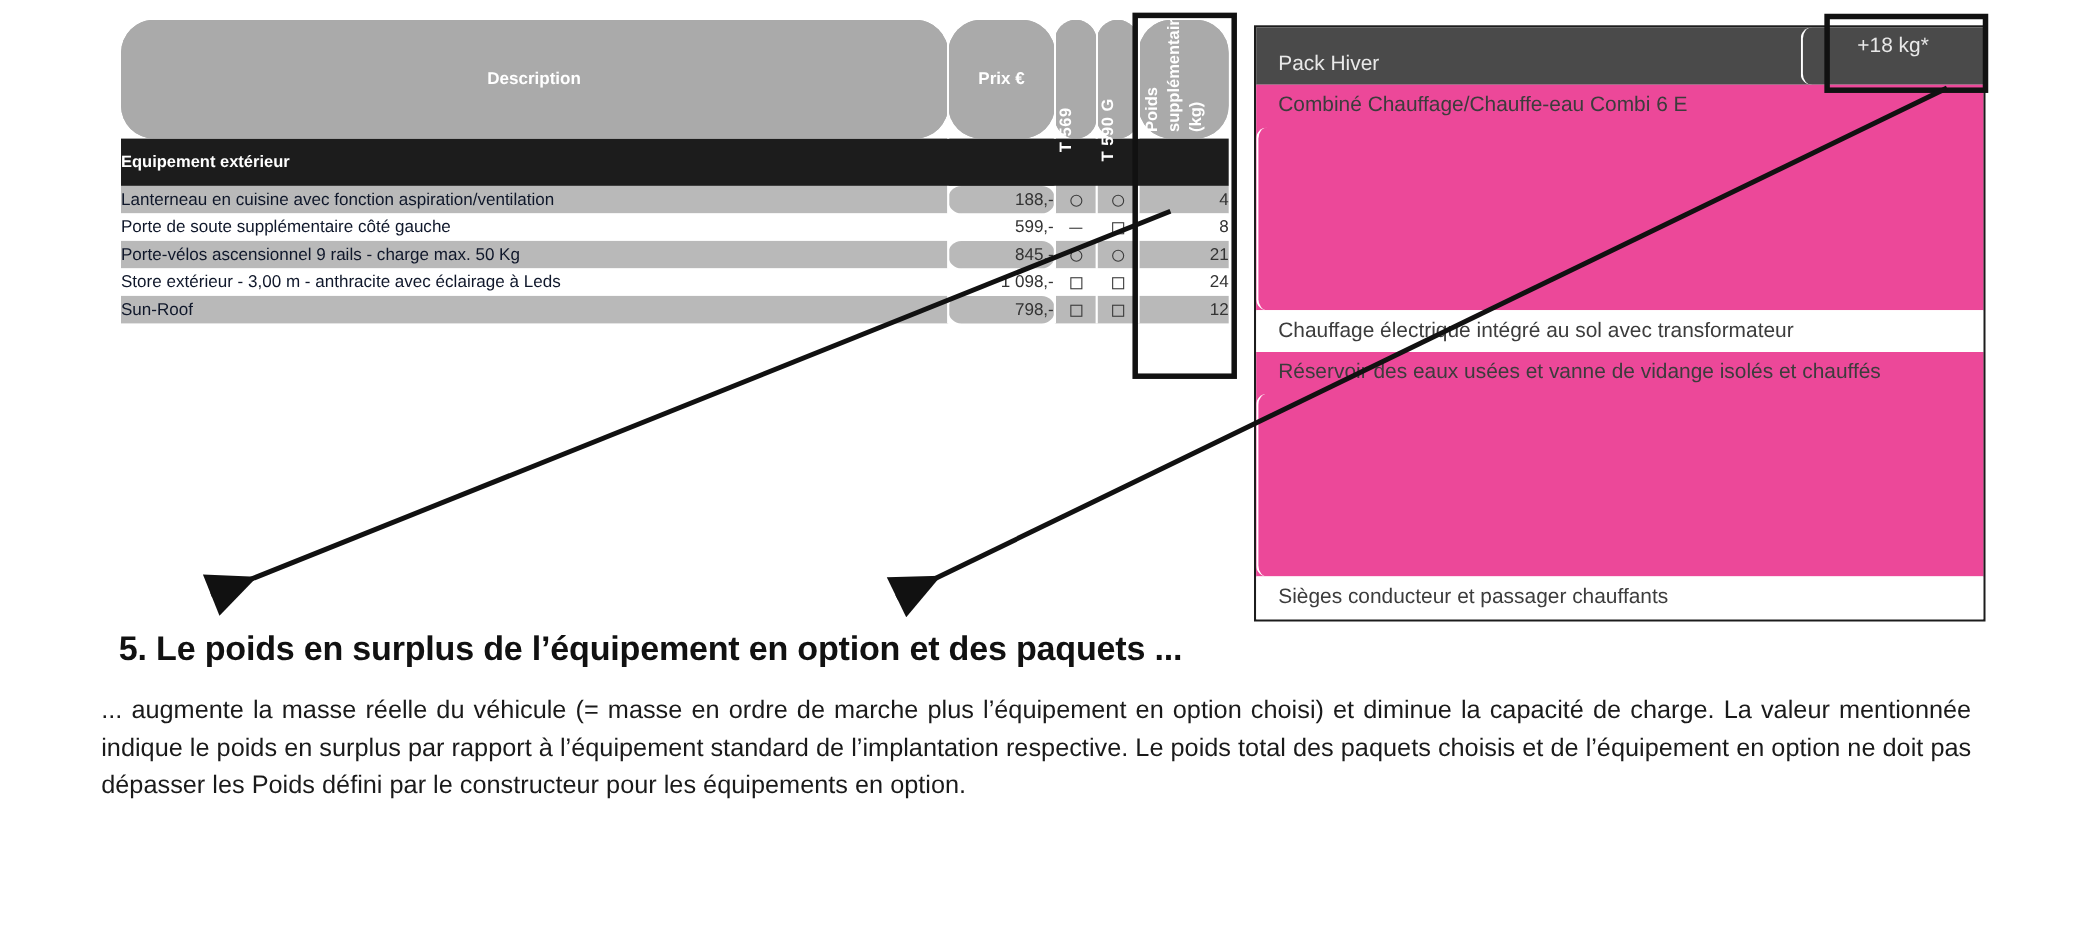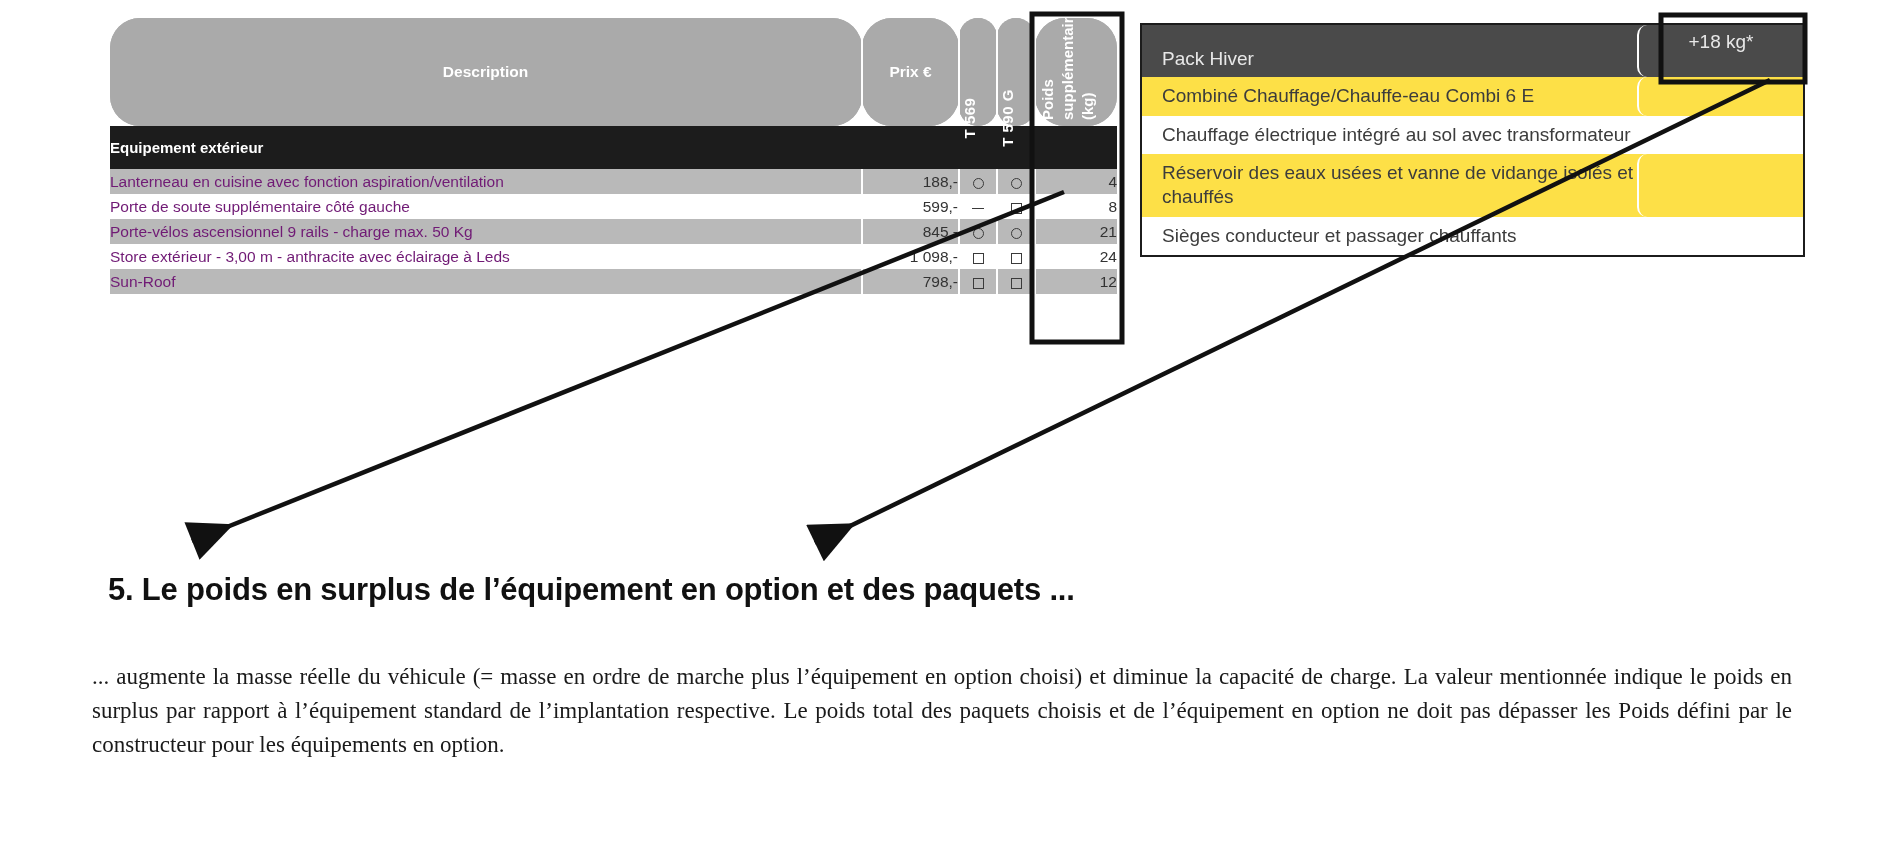--- a/index.html
+++ b/index.html
@@ -117,30 +117,31 @@
     height: 43px;
     padding-left: 16px;
   }
 
   
   .drow { height: 25px; }
   .drow.alt td { background: #b9b9b9; }
   .drow td { background: #ffffff; }
   .cell-desc {
     padding-left: 16px;
-    color: #701a75;
+    color: #0f172a;
     font-size: 15.5px;
     white-space: nowrap;
   }
   .cell-price {
     text-align: right;
     padding-right: 10px;
     color: #333333;
     font-size: 15.5px;
     border-left: 2px solid #ffffff;
+    border-radius: 12px;
   }
   .cell-sym {
     text-align: center;
     border-left: 2px solid #ffffff;
     color: #333333;
     font-size: 15px;
     line-height: 1;
   }
   .cell-poids {
     text-align: right;
@@ -202,21 +203,21 @@
   .pack-val {
     flex: 0 0 166px;
     border-left: 2px solid #ffffff;
     text-align: center;
     font-size: 19px;
     color: #e8e8e8;
     padding: 6px 0;
     box-sizing: border-box;
     border-radius: 10px;
   }
-  .pack-row.shade { background: #fde047; }
+  .pack-row.shade { background: #ec4899; flex-direction: column; }
   .pack-row.plain { background: #ffffff; }
   .pack-row.shade .pack-val,
   .pack-row.plain .pack-val { color: transparent; }
 
   
   #annotations {
     position: absolute;
     left: 0; top: 0;
     width: 1890px;
     height: 844px;
@@ -229,27 +230,26 @@
     left: 108px;
     top: 572px;
     font-size: 31px;
     font-weight: bold;
     color: #111111;
     letter-spacing: -0.2px;
   }
   #body-copy {
     position: absolute;
     left: 92px;
-    top: 660px;
+    top: 628px;
     width: 1700px;
     font-size: 23px;
     line-height: 1.48;
     color: #1a1a1a;
     text-align: justify;
-    font-family: Liberation Serif, serif;
   }
 </style>
 </head>
 <body>
 
 <div id="page">
 
   <table id="spec-table">
     <colgroup>
       <col class="c-desc">

